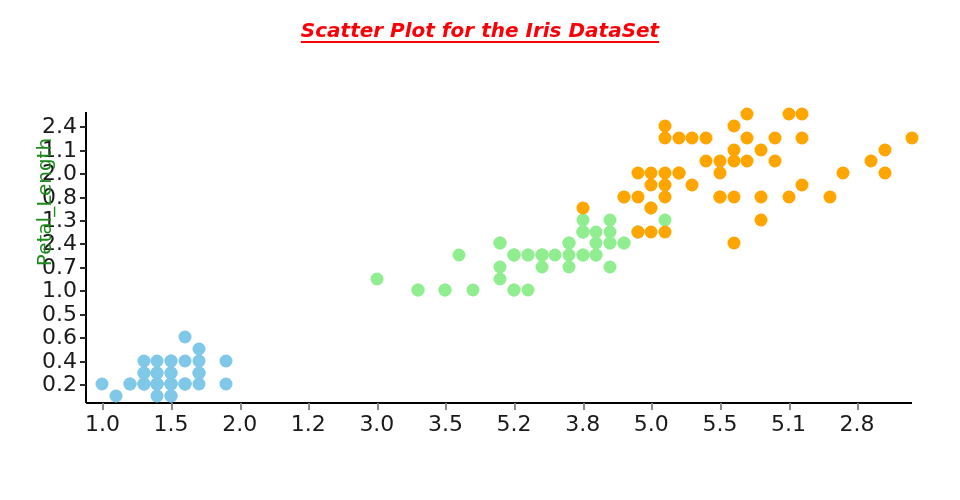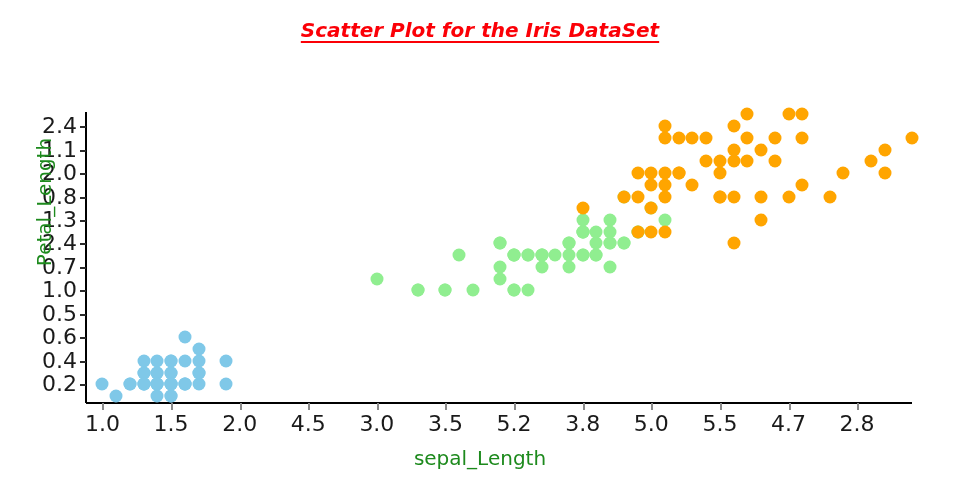--- a/index.html
+++ b/index.html
@@ -356,21 +356,21 @@
       <div class="xtick" style="left: 85.0698px;">
         <div class="xtick-mark"></div>
         <div class="xtick-label">1.5</div>
       </div>
       <div class="xtick" style="left: 153.674px;">
         <div class="xtick-mark"></div>
         <div class="xtick-label">2.0</div>
       </div>
       <div class="xtick" style="left: 222.279px;">
         <div class="xtick-mark"></div>
-        <div class="xtick-label">4.5</div>
+        <div class="xtick-label">1.2</div>
       </div>
       <div class="xtick" style="left: 290.884px;">
         <div class="xtick-mark"></div>
         <div class="xtick-label">3.0</div>
       </div>
       <div class="xtick" style="left: 359.488px;">
         <div class="xtick-mark"></div>
         <div class="xtick-label">3.5</div>
       </div>
       <div class="xtick" style="left: 428.093px;">
@@ -384,25 +384,24 @@
       <div class="xtick" style="left: 565.302px;">
         <div class="xtick-mark"></div>
         <div class="xtick-label">5.0</div>
       </div>
       <div class="xtick" style="left: 633.907px;">
         <div class="xtick-mark"></div>
         <div class="xtick-label">5.5</div>
       </div>
       <div class="xtick" style="left: 702.512px;">
         <div class="xtick-mark"></div>
-        <div class="xtick-label">4.7</div>
+        <div class="xtick-label">5.1</div>
       </div>
       <div class="xtick" style="left: 771.116px;">
         <div class="xtick-mark"></div>
         <div class="xtick-label">2.8</div>
       </div>
     </div>
 
-  <div id="xlabel">sepal_Length</div>
 
   <div id="ylabel">Petal_Length</div>
 
 </div>
 
 </body></html>

